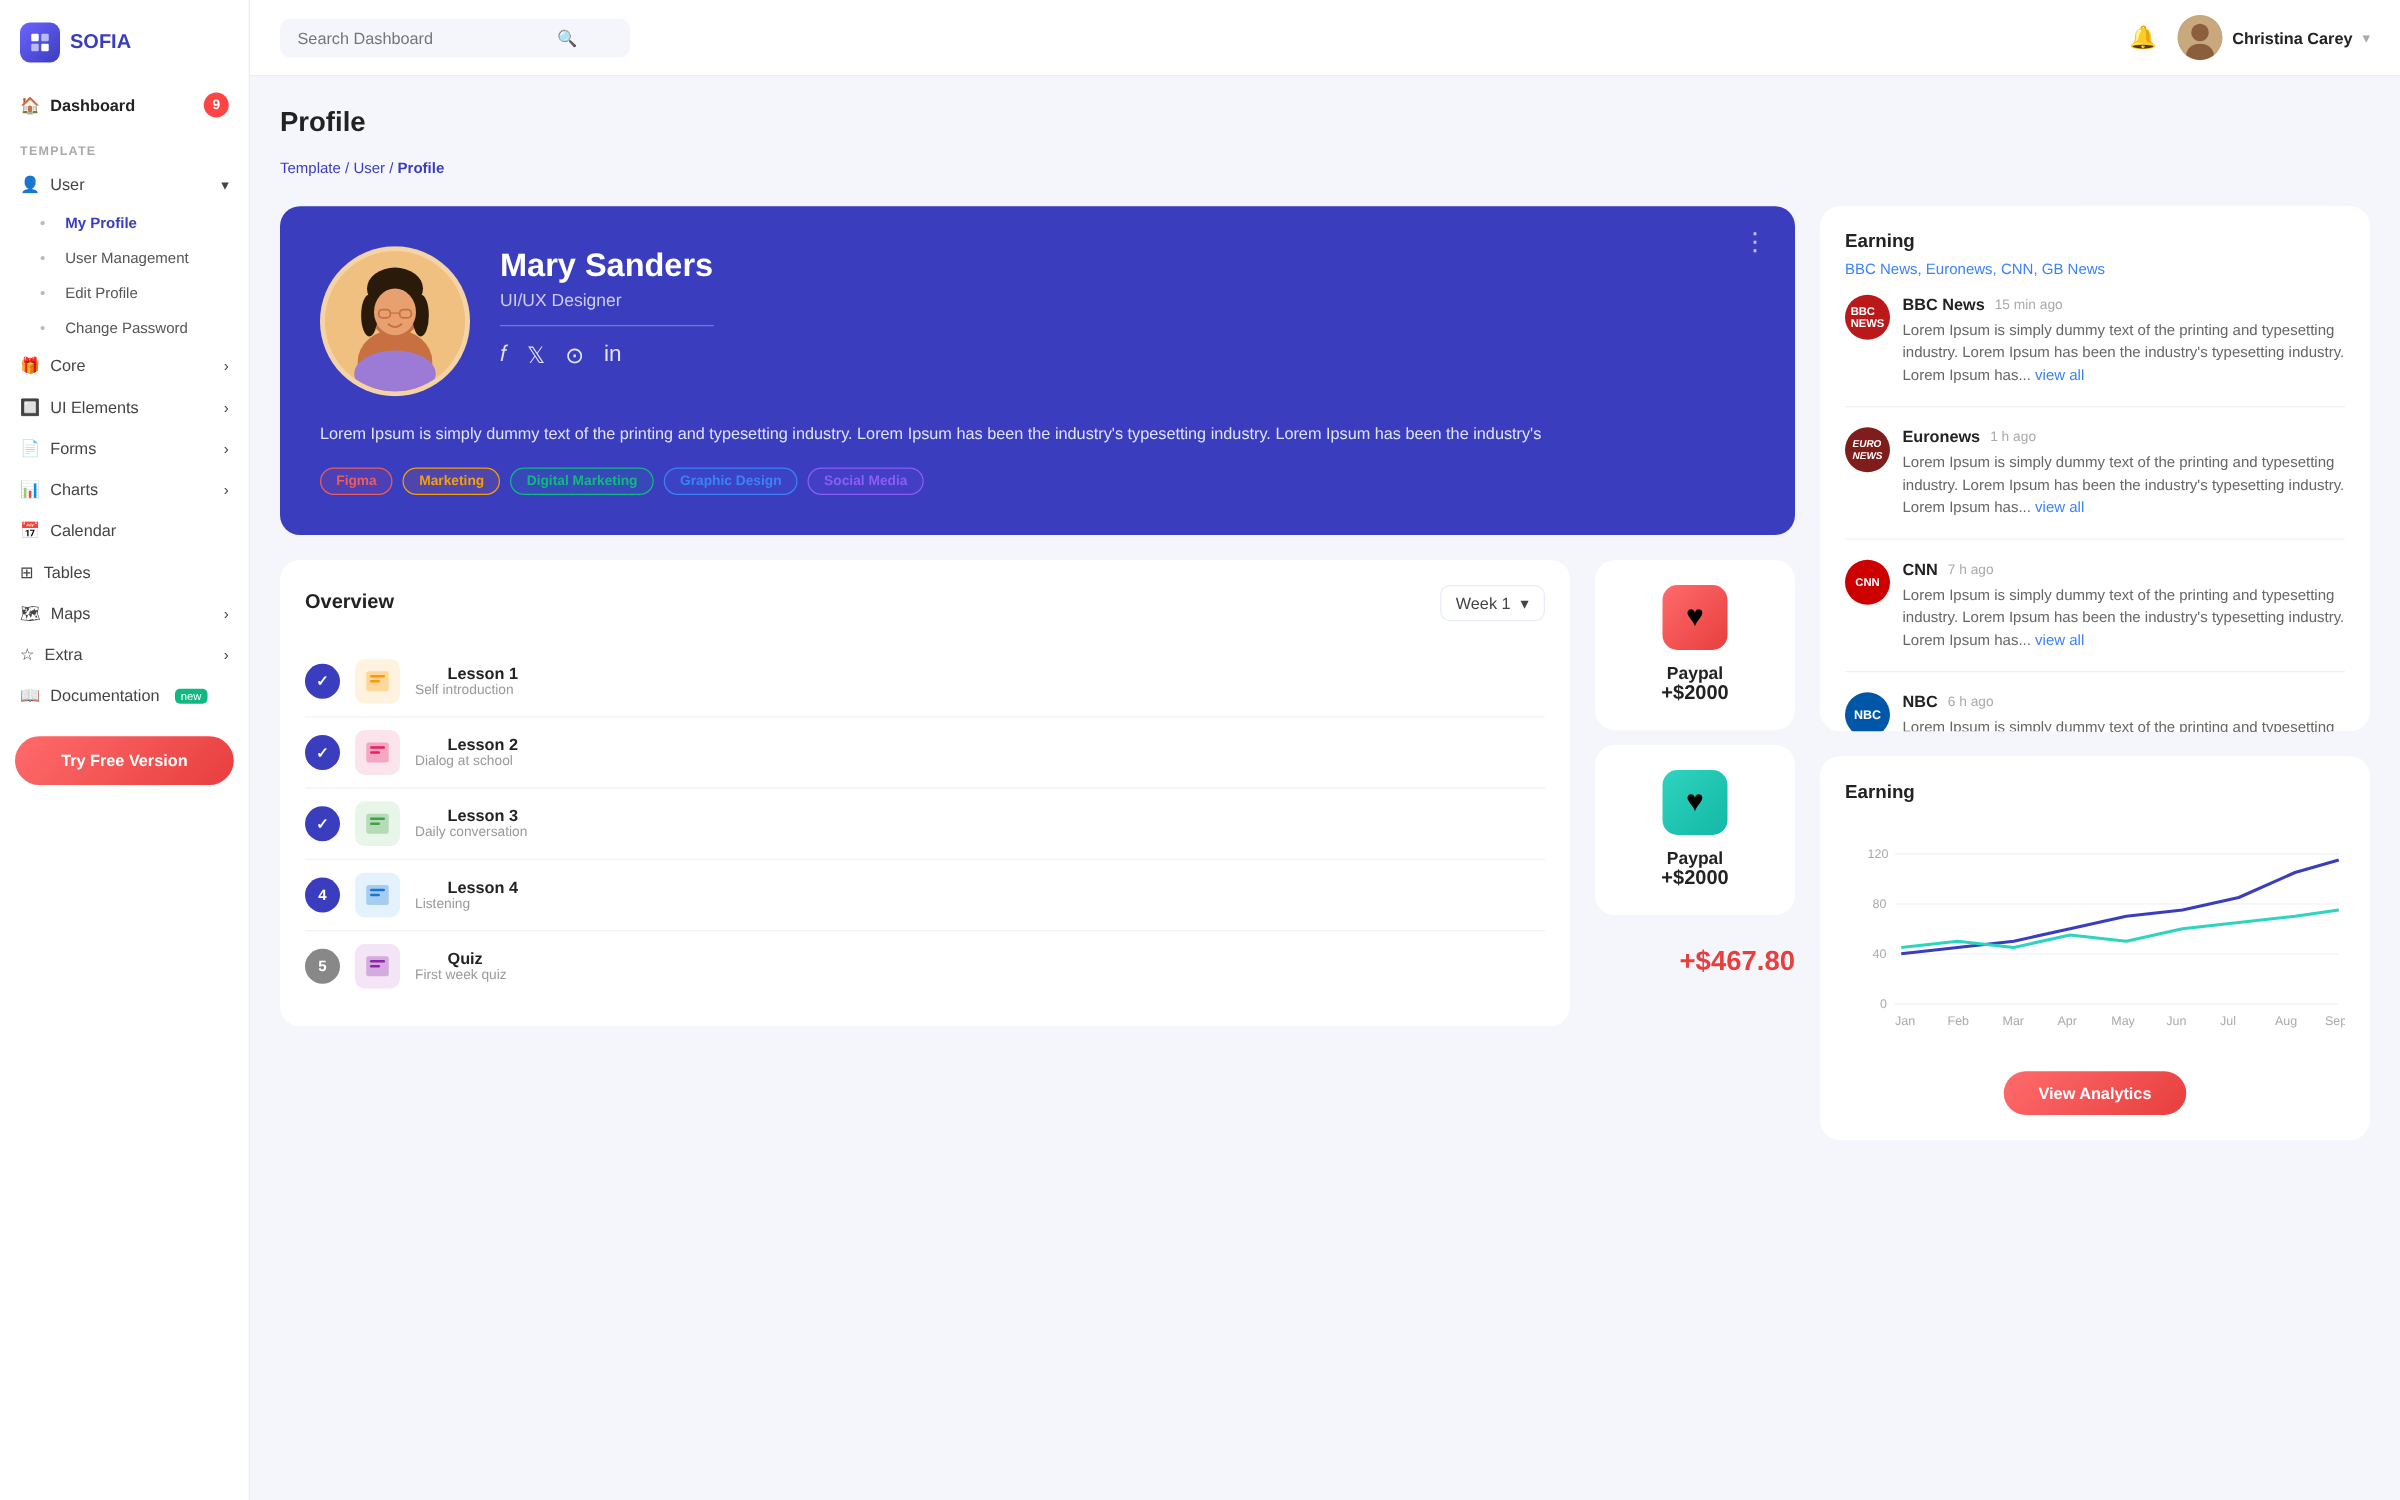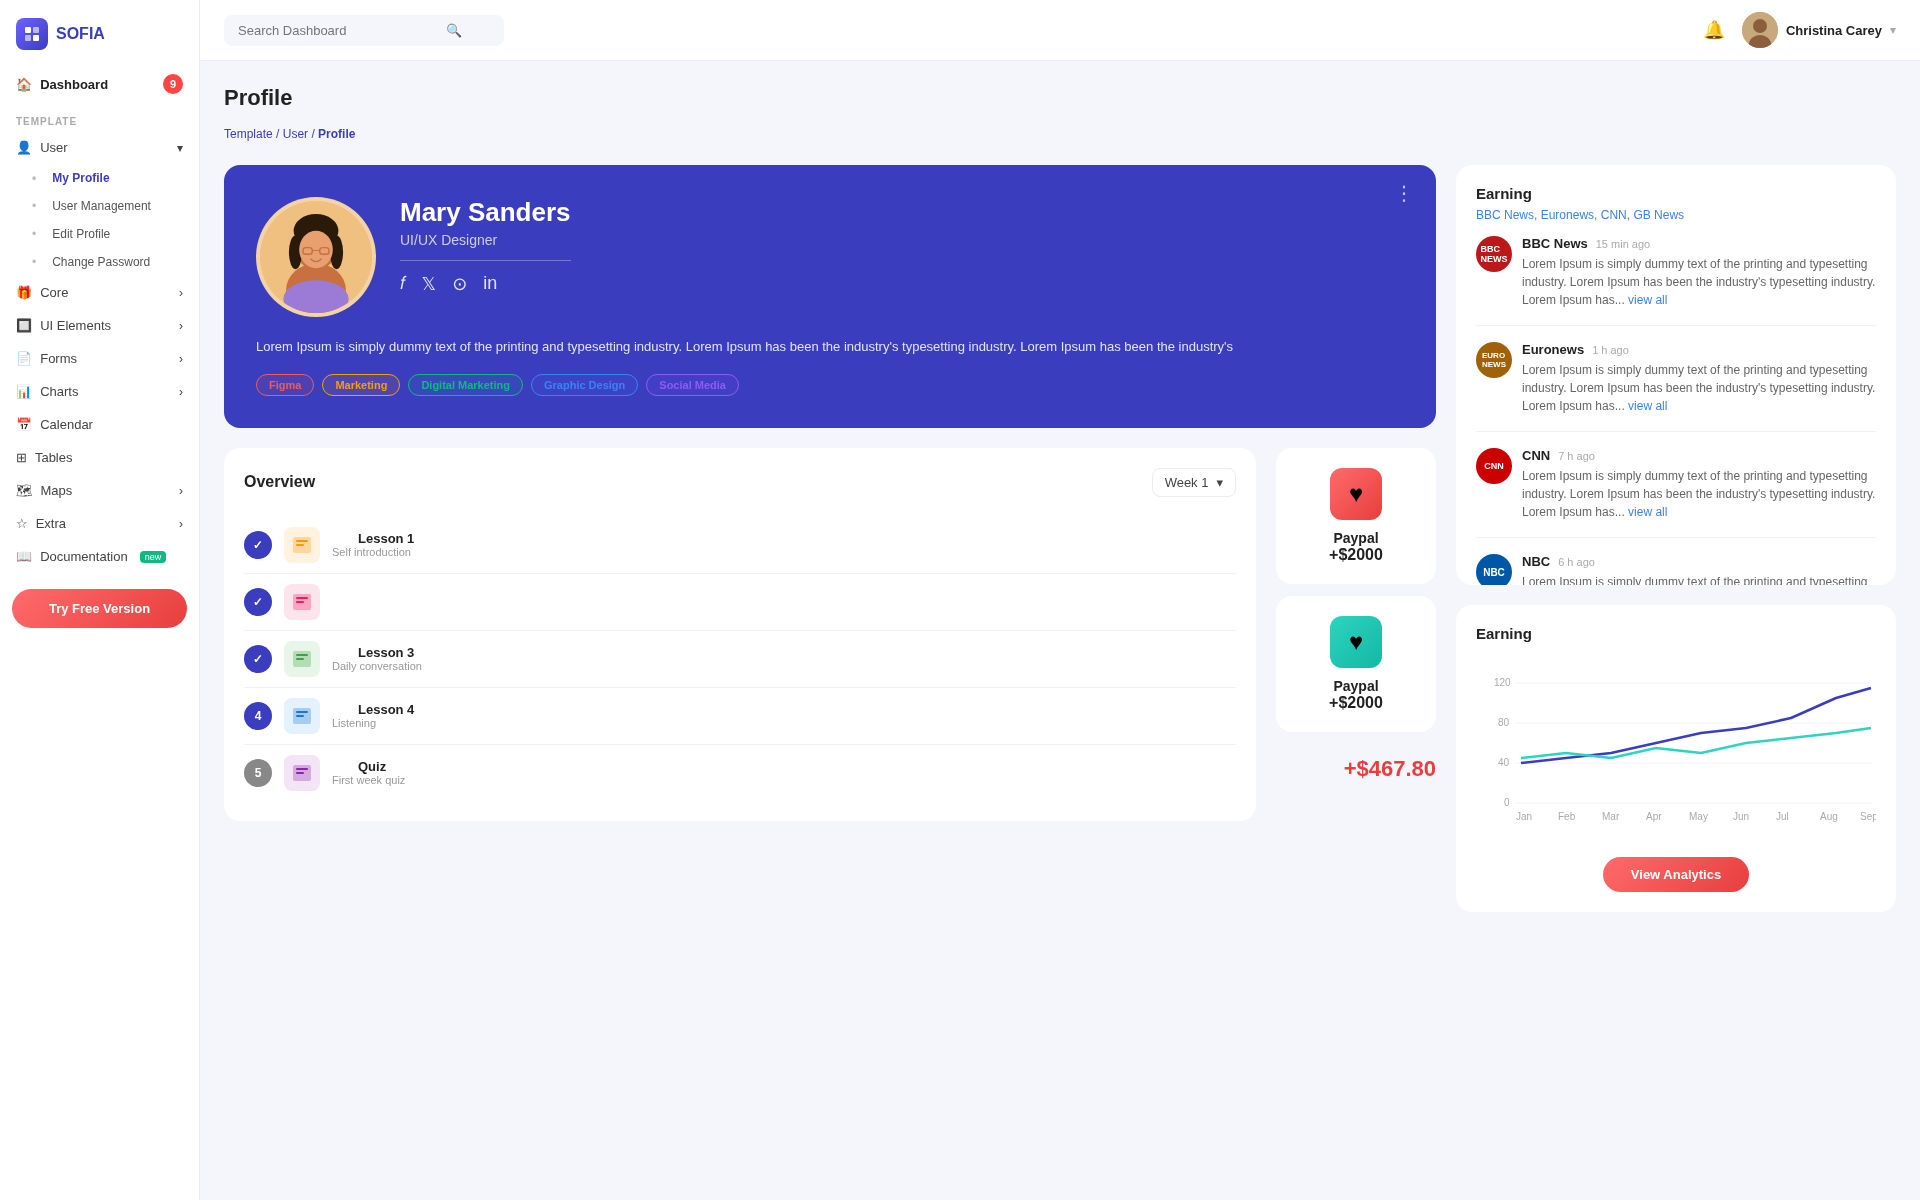--- a/index.html
+++ b/index.html
@@ -227,21 +227,21 @@
     .earning-title { font-size: 15px; font-weight: 700; color: #222; margin-bottom: 6px; }
     .earning-sources { font-size: 12px; color: #3b82f6; margin-bottom: 14px; }
     .news-item { display: flex; gap: 10px; margin-bottom: 16px; padding-bottom: 16px; border-bottom: 1px solid #f0f2f8; }
     .news-item:last-child { border-bottom: none; margin-bottom: 0; padding-bottom: 0; }
     .news-logo {
       width: 36px; height: 36px; border-radius: 50%; flex-shrink: 0;
       display: flex; align-items: center; justify-content: center;
       font-size: 9px; font-weight: 800; color: #fff;
     }
     .news-logo.bbc { background: #bb1919; }
-    .news-logo.euro { background: #a16207; }
+    .news-logo.euro { background: #7f1d1d; font-style: italic; }
     .news-logo.cnn { background: #cc0000; }
     .news-logo.nbc { background: #0057a8; }
     .news-content { flex: 1; }
     .news-header { display: flex; align-items: center; gap: 8px; margin-bottom: 4px; }
     .news-name { font-size: 13px; font-weight: 700; color: #222; }
     .news-time { font-size: 11px; color: #aaa; }
     .news-body { font-size: 12px; color: #666; line-height: 1.5; }
     .news-body .view-all { color: #3b82f6; cursor: pointer; }
 
     
@@ -492,20 +492,22 @@
                 <div class="lesson-step done">✓</div>
                 <div class="lesson-icon">
                   <svg width="36" height="36" viewBox="0 0 36 36">
                       <rect width="36" height="36" rx="8" fill="#fce4ec"></rect>
                       <rect x="9" y="10" width="18" height="16" rx="2" fill="#e91e63" opacity="0.3"></rect>
                       <rect x="12" y="13" width="12" height="2" rx="1" fill="#e91e63"></rect>
                       <rect x="12" y="17" width="8" height="2" rx="1" fill="#e91e63"></rect>
                     </svg>
                 </div>
                 <div class="lesson-text">
+                  <div class="lesson-name">Lesson 2</div>
+                  <div class="lesson-sub">Dialog at school</div>
                 </div>
               </div>
 
               <div class="lesson-item">
                 <div class="lesson-step done">✓</div>
                 <div class="lesson-icon">
                   <svg width="36" height="36" viewBox="0 0 36 36">
                       <rect width="36" height="36" rx="8" fill="#e8f5e9"></rect>
                       <rect x="9" y="10" width="18" height="16" rx="2" fill="#43a047" opacity="0.3"></rect>
                       <rect x="12" y="13" width="12" height="2" rx="1" fill="#43a047"></rect>

